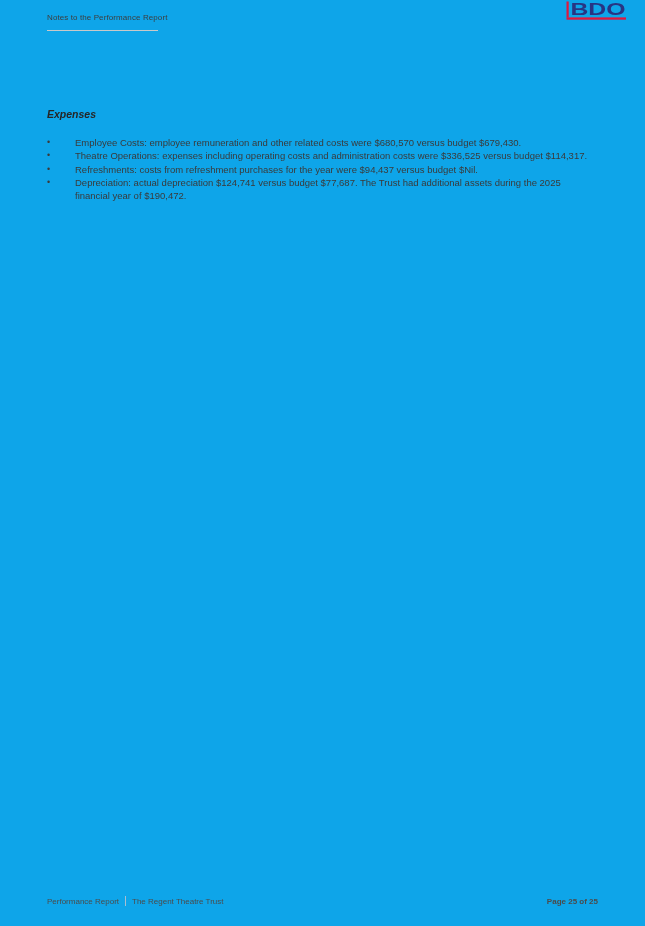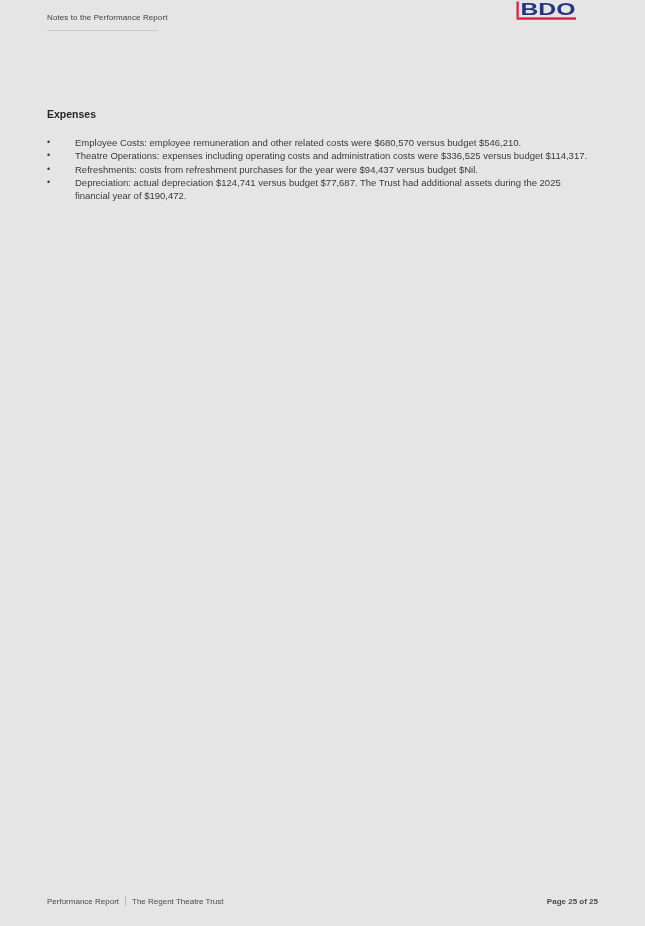--- a/index.html
+++ b/index.html
@@ -7,21 +7,21 @@
   body {
     font-family: "Liberation Sans", sans-serif;
     background: #ffffff;
     position: relative;
     overflow: hidden;
     -webkit-font-smoothing: antialiased;
   }
   .page {
     position: absolute;
     inset: 0;
-    background: #e5e5e5;
+    background: #0ea5e9;
   }
   
   .header-title {
     position: absolute;
     left: 47px;
     top: 13px;
     font-size: 8px;
     letter-spacing: 0.1px;
     color: #3d3d3d;
     white-space: nowrap;
@@ -29,32 +29,33 @@
   .header-rule {
     position: absolute;
     left: 47px;
     top: 30px;
     width: 111px;
     height: 1px;
     background: #c9c9c9;
   }
   .bdo-logo {
     position: absolute;
-    left: 516px;
+    left: 566px;
     top: 0px;
     width: 62px;
     height: 21px;
   }
   
   .section-heading {
     position: absolute;
     left: 47px;
     top: 108px;
     font-size: 10.5px;
     font-weight: bold;
+    font-style: italic;
     color: #262626;
   }
   .bullet-list {
     position: absolute;
     left: 47px;
     top: 136px;
     width: 548px;
   }
   .bullet-row {
     display: flex;
@@ -111,21 +112,21 @@
       <text x="4.5" y="15" textLength="55" lengthAdjust="spacingAndGlyphs" font-family="Liberation Sans, sans-serif" font-weight="bold" font-size="16.5" fill="#283583">BDO</text>
       <rect x="0.5" y="17.4" width="59.5" height="2.3" fill="#e2173d"></rect>
     </svg>
   </div>
 
   <div class="section-heading">Expenses</div>
 
   <div class="bullet-list">
     <div class="bullet-row">
       <span class="bullet-dot">•</span>
-      <span class="bullet-text">Employee Costs: employee remuneration and other related costs were $680,570 versus budget $546,210.</span>
+      <span class="bullet-text">Employee Costs: employee remuneration and other related costs were $680,570 versus budget $679,430.</span>
     </div>
     <div class="bullet-row">
       <span class="bullet-dot">•</span>
       <span class="bullet-text">Theatre Operations: expenses including operating costs and administration costs were $336,525 versus budget $114,317.</span>
     </div>
     <div class="bullet-row">
       <span class="bullet-dot">•</span>
       <span class="bullet-text">Refreshments: costs from refreshment purchases for the year were $94,437 versus budget $Nil.</span>
     </div>
     <div class="bullet-row">

